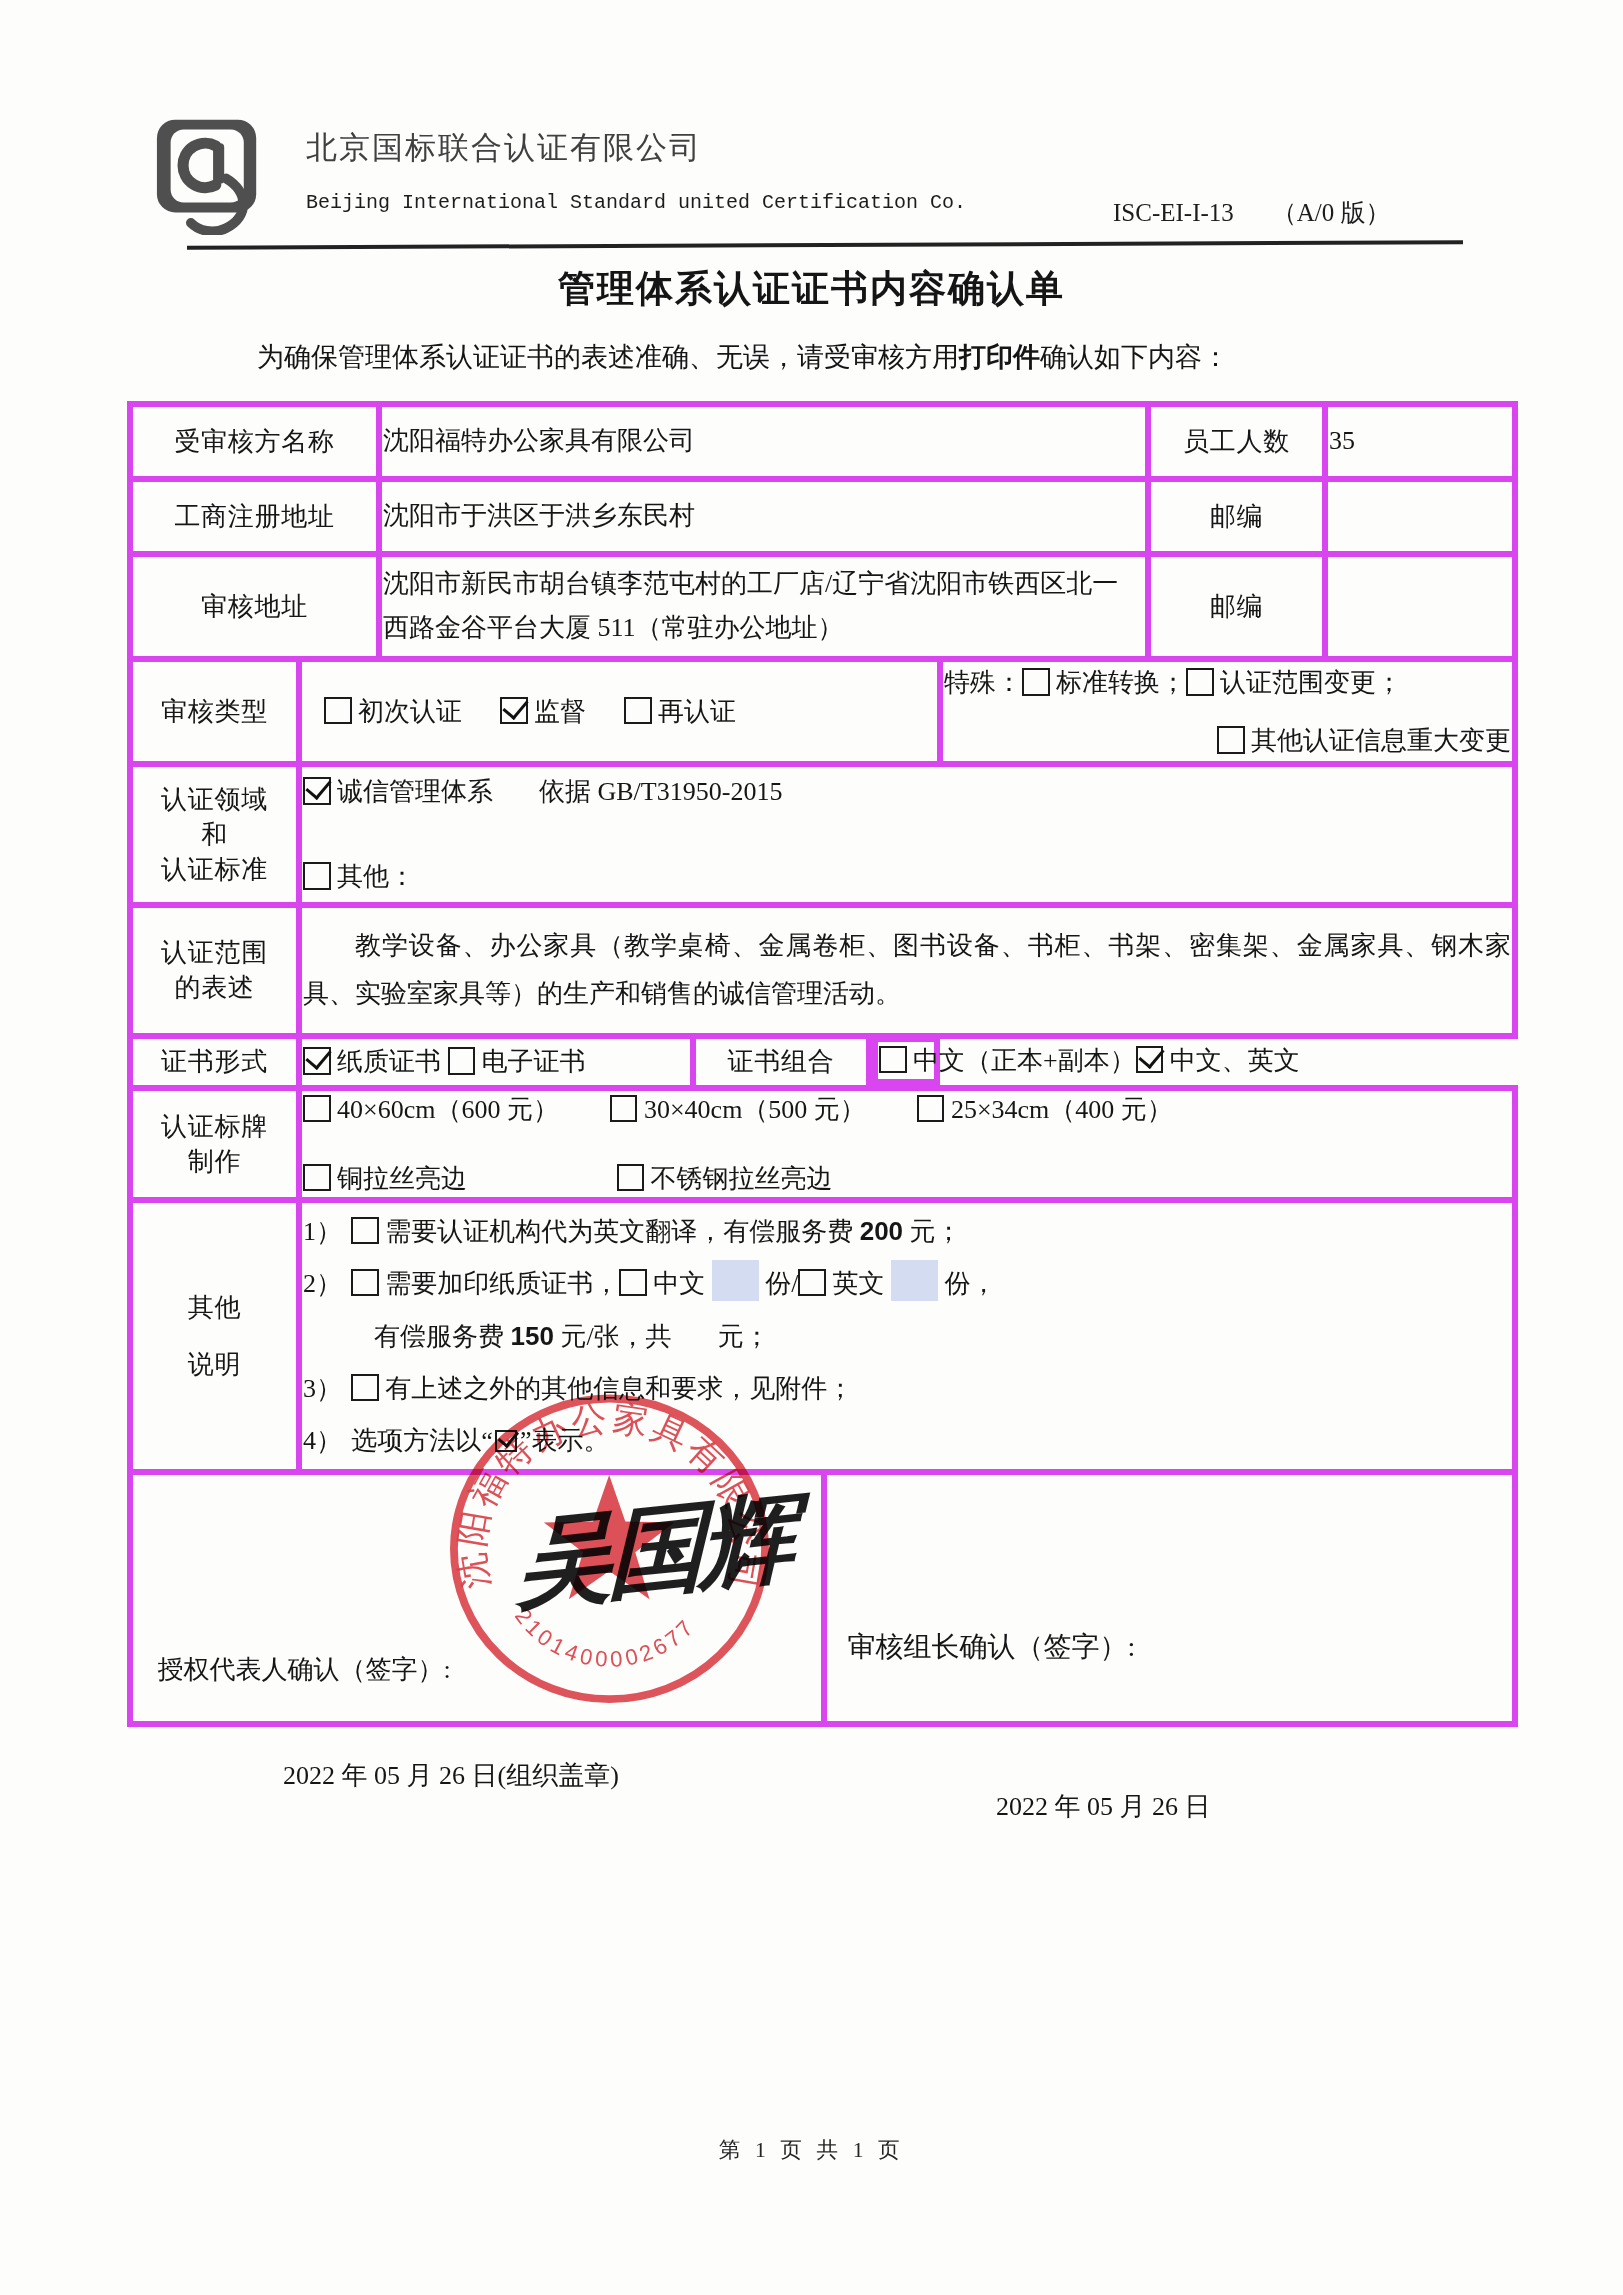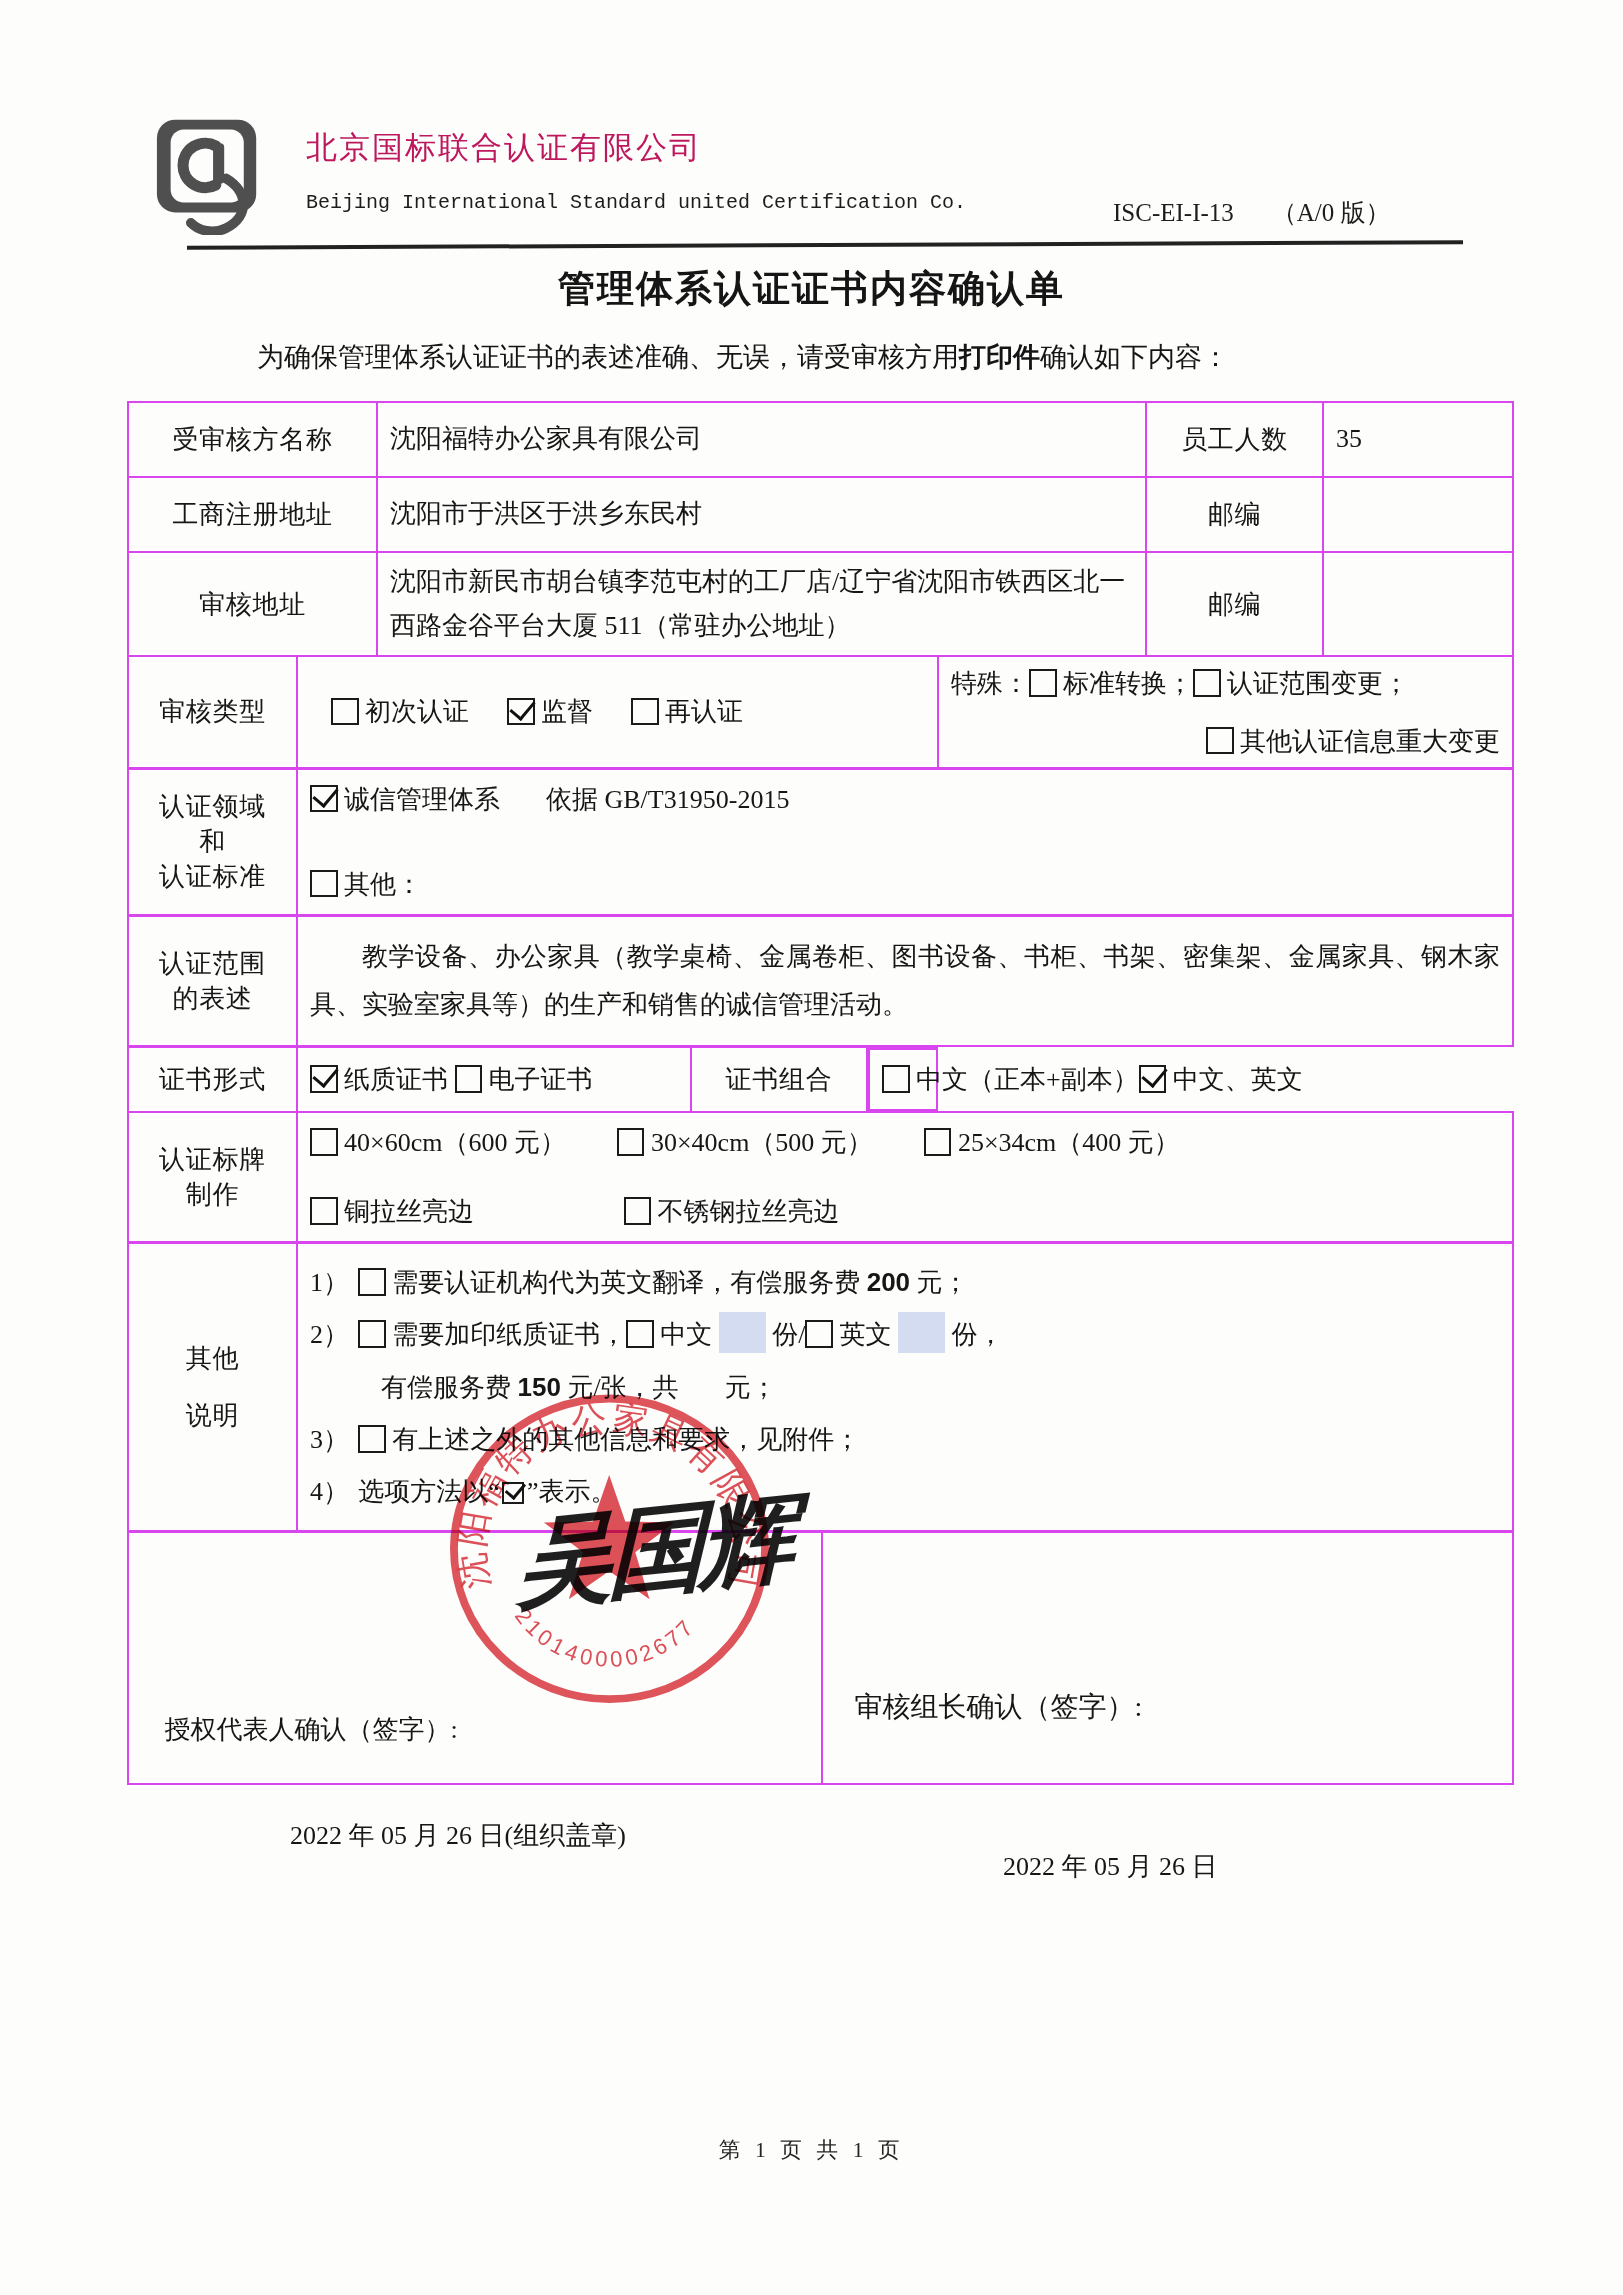--- a/index.html
+++ b/index.html
@@ -4,33 +4,33 @@
 <style>
   html,body{margin:0;padding:0;}
   body{
     width:1623px;height:2295px;position:relative;
     background:#fdfdfc;color:#161616;
     font-family:"Liberation Serif", serif;
     overflow:hidden;
   }
   
   .logo{position:absolute;left:153px;top:118px;width:128px;height:117px;}
-  .hdr-cn{position:absolute;left:306px;top:127px;font-size:31px;letter-spacing:2px;font-weight:500;color:#be185d;}
+  .hdr-cn{position:absolute;left:306px;top:127px;font-size:31px;letter-spacing:2px;font-weight:500;color:#404040;}
   .hdr-en{position:absolute;left:306px;top:191px;font-size:20px;font-family:"Liberation Mono", monospace;color:#1d1d1d;}
   .doc-code{position:absolute;left:1113px;top:196px;font-size:25px;color:#1d1d1d;white-space:nowrap;}
   .doc-code .ver{margin-left:38px;}
   .hdr-rule{position:absolute;left:187px;top:243px;width:1276px;height:3.9px;background:#222;transform:rotate(-0.25deg);}
   
   .title{position:absolute;left:0;right:0;top:264px;text-align:center;
          font-family:Liberation Sans, sans-serif;font-weight:700;font-size:37px;letter-spacing:2px;color:#151515;}
   .intro{position:absolute;left:257px;top:339px;width:1185px;font-size:27px;color:#151515;}
   .intro b{font-family:"Liberation Sans", sans-serif;font-weight:700;}
   
   table.form{position:absolute;left:127px;top:401px;width:1385px;border-collapse:collapse;table-layout:fixed;}
-  table.form td{border:2px solid #d946ef;font-size:26px;color:#161616;vertical-align:middle;padding:12px;}
+  table.form td{border:6px solid #d946ef;font-size:26px;color:#161616;vertical-align:middle;padding:1px;}
   tr.heavy td{border-top-width:3.3px;}
   td.lbl{text-align:center;letter-spacing:0.7px;}
   td.val{padding-left:17px;line-height:1.55;}
   .lbl-stack{display:flex;flex-direction:column;justify-content:space-evenly;height:100%;align-items:center;}
   
   .cb{display:inline-block;width:27.5px;height:27.5px;border:2.6px solid #1b1b1b;box-sizing:border-box;
       vertical-align:-4.6px;margin-right:6.5px;position:relative;background:transparent;}
   .cb.checked::after{content:"";position:absolute;left:2px;top:0px;width:19.6px;height:11.8px;
       border-left:3.9px solid #111;border-bottom:3.9px solid #111;transform:rotate(-50deg);}
   .cb.small{width:22px;height:22px;border-width:2px;vertical-align:-3.3px;margin:0 2.6px;}

